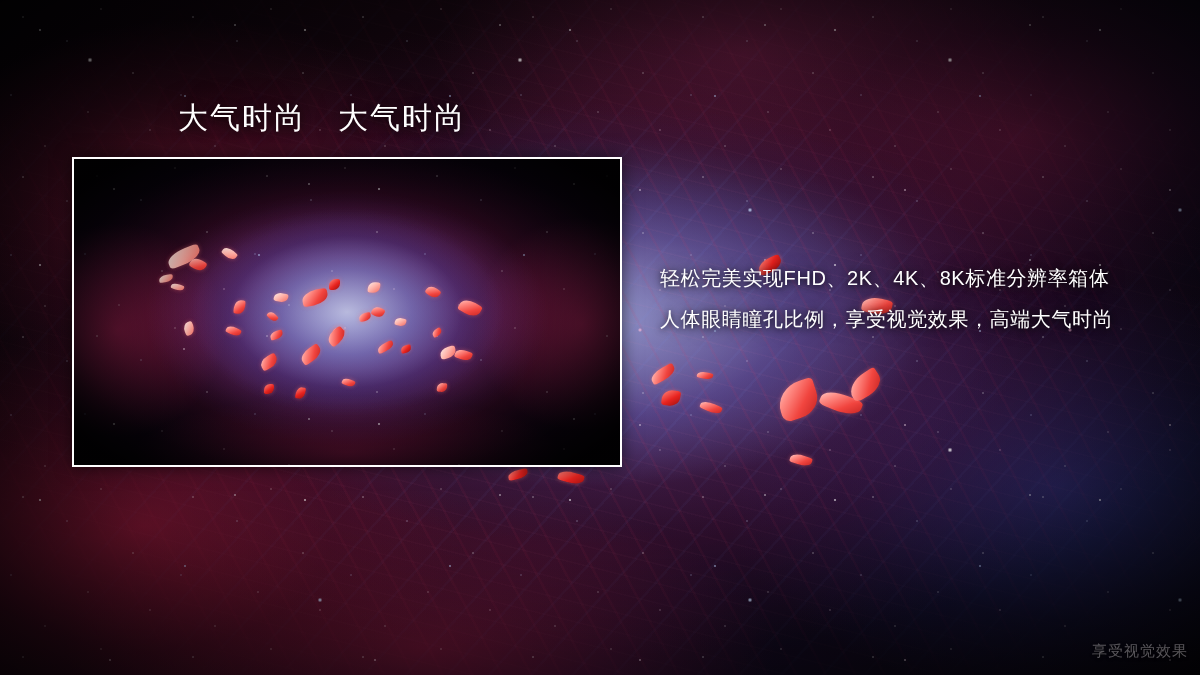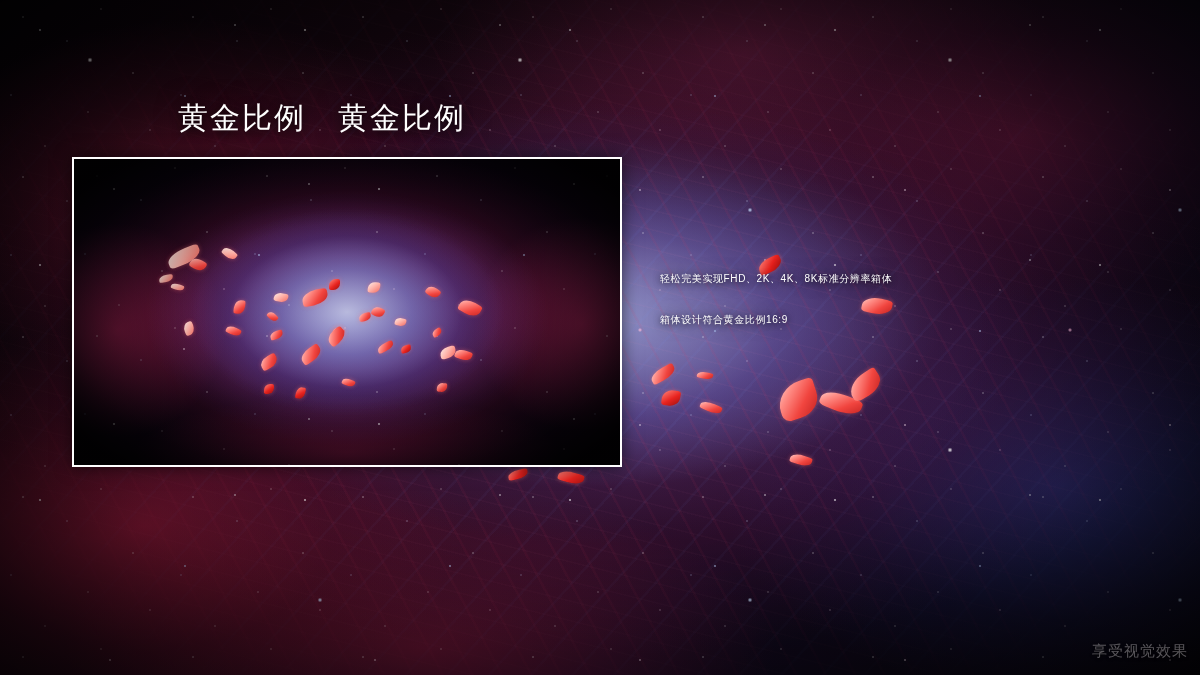--- a/index.html
+++ b/index.html
@@ -119,21 +119,21 @@
   }
   .petal.pale{background:linear-gradient(135deg,#fff0ec 0%,#ffb6ad 45%,#f2665c 100%);}
   .petal.deep{background:linear-gradient(140deg,#ff8b82 0%,#e8231f 55%,#98100f 100%);}
   .petal.big{border-radius:68% 12% 56% 22%;}
 
   
   .body-copy{
     position:absolute;left:660px;top:258px;
     width:500px;
     color:#ffffff;
-    font-size:10px;
+    font-size:20px;
     line-height:41px;
     letter-spacing:.6px;
     text-shadow:0 1px 6px rgba(0,0,0,.85), 0 0 18px rgba(0,0,0,.6);
     white-space:nowrap;
   }
   .body-copy .line{display:block;}
 
   
   .watermark{
     position:absolute;right:12px;bottom:14px;
@@ -163,21 +163,21 @@
       <div class="petal big" style="left: 778px; top: 382px; width: 40px; height: 36px; transform: rotate(-18deg);"></div>
       <div class="petal" style="left: 820px; top: 394px; width: 42px; height: 18px; transform: rotate(22deg);"></div>
       <div class="petal big" style="left: 848px; top: 374px; width: 34px; height: 22px; transform: rotate(-32deg);"></div>
       <div class="petal" style="left: 790px; top: 455px; width: 22px; height: 10px; transform: rotate(18deg);"></div>
       <div class="petal deep" style="left: 758px; top: 258px; width: 24px; height: 14px; transform: rotate(-24deg);"></div>
       <div class="petal" style="left: 862px; top: 298px; width: 30px; height: 16px; transform: rotate(12deg);"></div>
       <div class="petal deep" style="left: 558px; top: 472px; width: 26px; height: 11px; transform: rotate(16deg);"></div>
       <div class="petal deep" style="left: 508px; top: 470px; width: 20px; height: 9px; transform: rotate(-12deg);"></div>
     </div>
 
-  <div class="title">黄金比例　黄金比例</div>
+  <div class="title">大气时尚　大气时尚</div>
 
   <div class="frame" style="left: 72px; top: 157px; width: 550px; height: 310px; border-width: 2px; border-color: rgb(255, 255, 255);">
     <div class="frame-inner">
       <div class="frame-neb"></div>
       <div class="bg-layer stars-sm"></div>
       <div class="bg-layer stars-md"></div>
       <div id="petals-inside">
           <div class="petal pale" style="left: 93px; top: 90px; width: 34px; height: 15px; transform: rotate(-22deg);"></div>
           <div class="petal" style="left: 116px; top: 100px; width: 16px; height: 11px; transform: rotate(30deg);"></div>
           <div class="petal pale" style="left: 85px; top: 116px; width: 14px; height: 7px; transform: rotate(-10deg);"></div>
@@ -210,17 +210,17 @@
           <div class="petal" style="left: 381px; top: 191px; width: 17px; height: 10px; transform: rotate(20deg);"></div>
           <div class="petal" style="left: 363px; top: 224px; width: 10px; height: 9px; transform: rotate(6deg);"></div>
           <div class="petal" style="left: 358px; top: 170px; width: 10px; height: 7px; transform: rotate(-30deg);"></div>
         </div>
       <div class="frame-vig"></div>
     </div>
   </div>
 
   <div class="body-copy">
     <span class="line">轻松完美实现FHD、2K、4K、8K标准分辨率箱体</span>
-    <span class="line">箱体设计符合黄金比例16:9</span>
+    <span class="line">人体眼睛瞳孔比例，享受视觉效果，高端大气时尚</span>
   </div>
 
   <div class="watermark">享受视觉效果</div>
 </div>
 
 </body></html>

